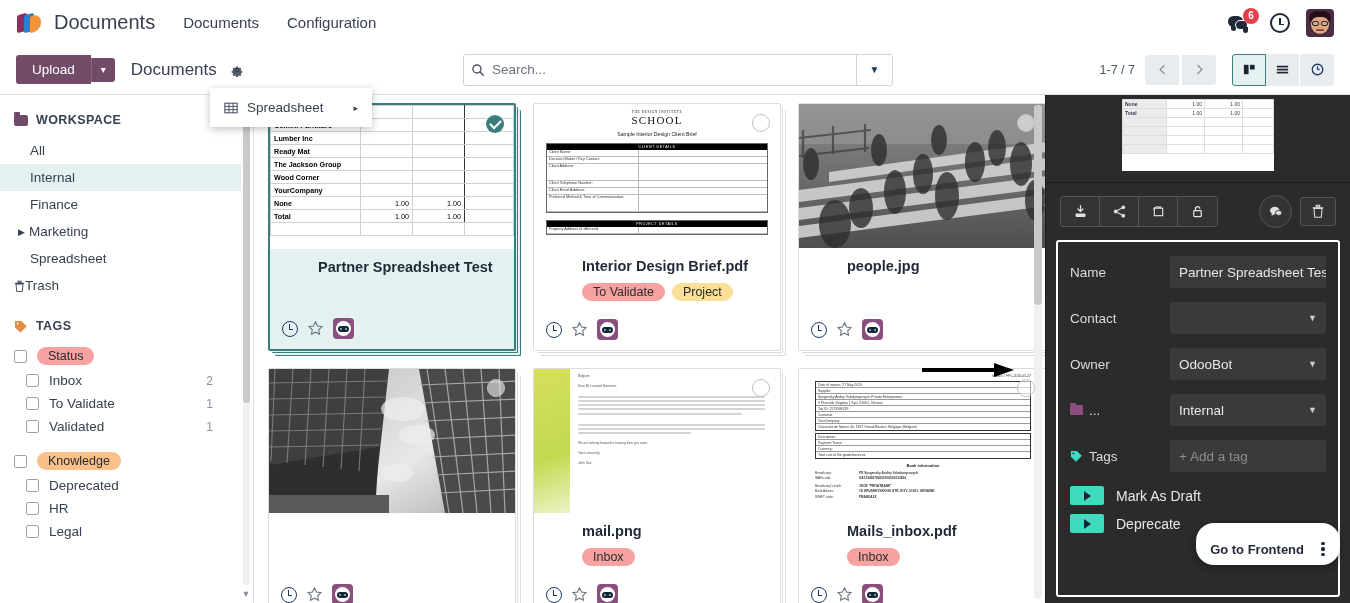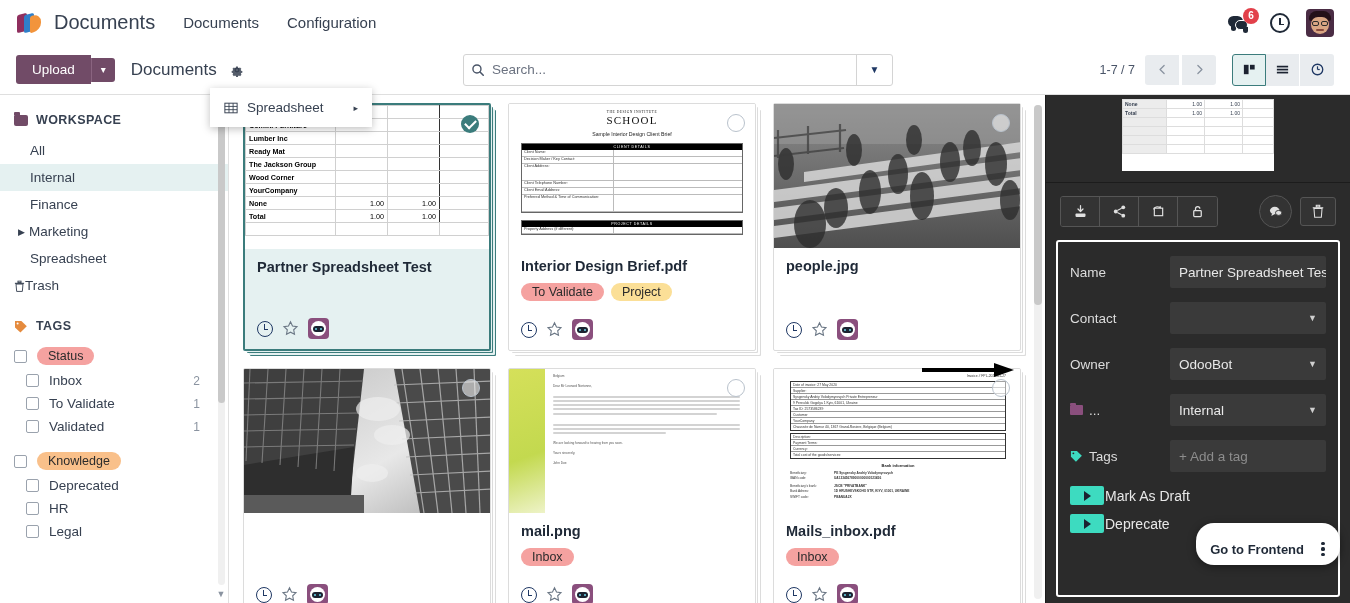--- a/index.html
+++ b/index.html
@@ -143,23 +143,23 @@
     white-space:nowrap;
   }
   .dd-grid-icon { width:14px; height:14px; flex:none; }
   .dd-arrow { margin-left:auto; color:#374151; font-size:9px; }
 
   
   .body-row { display:flex; height: 508px; }
 
   
   .sidebar {
-    width: 229px; flex:none; background:#fff;
+    width: 254px; flex:none; background:#fff;
     border-right:1px solid #e0e0e0;
-    padding: 14px 0 0 0;
+    padding: 14px 12px 0 0;
     position:relative; overflow:hidden;
   }
   .side-section {
     display:flex; align-items:center; gap:8px;
     padding: 4px 14px 4px 14px; margin-bottom:6px;
     font-size:12.5px; font-weight:bold; letter-spacing:.4px; color:#374151;
   }
   .folder-ic { width:14px; height:11px; background:#714b67; border-radius:1px 2px 2px 2px; position:relative; flex:none; }
   .folder-ic:before { content:''; position:absolute; left:0; top:-3px; width:6px; height:3px; background:#714b67; border-radius:1px 1px 0 0; }
   .tag-ic { width:14px; height:13px; flex:none; }
@@ -218,21 +218,21 @@
     background:#fff; border:1px solid #dcdcdc; border-radius:2px;
     position:relative; cursor:pointer;
     box-shadow: 2px 2px 0 -1px #fff, 3px 3px 0 -1px #dcdcdc, 5px 5px 0 -1px #fff, 6px 6px 0 -1px #dcdcdc;
     height: 248px; overflow:hidden;
   }
   .kcard.selected {
     border:2px solid #3b7c7c; background:#e5f1f1;
     box-shadow: 2px 2px 0 -1px #e5f1f1, 3px 3px 0 -1px #3b7c7c, 5px 5px 0 -1px #e5f1f1, 6px 6px 0 -1px #3b7c7c;
   }
   .kcard-thumb { height:144px; overflow:hidden; position:relative; background:#fff; }
-  .kcard-body { padding: 10px 4px 0 12px; }
+  .kcard-body { padding: 10px 4px 0 12px; margin-left: 36px; }
   .kcard-title { font-size:14.5px; font-weight:bold; color:#1f2937; white-space:nowrap; overflow:hidden; text-overflow:ellipsis; }
   .kcard-tags { display:flex; gap:7px; margin-top:9px; flex-wrap:wrap; }
   .ktag { padding:2px 11px; border-radius:10px; font-size:12.5px; color:#2b2b2b; }
   .ktag.rose { background:#f5a2a0; }
   .ktag.amber { background:#fbdf97; }
   .kcard-foot {
     position:absolute; left:12px; bottom:10px;
     display:flex; align-items:center; gap:9px;
   }
   .kf-clock { width:16px; height:16px; border:1.6px solid #1f3864; border-radius:50%; position:relative; cursor:pointer; }
@@ -363,21 +363,21 @@
     font-size:13.5px; color:#e8e8e8; cursor:pointer; overflow:hidden;
     white-space:nowrap;
   }
   .f-ctrl.placeholder { color:#8d8d8d; }
   .f-caret { margin-left:auto; font-size:9px; color:#cfcfcf; padding-left:6px; }
   .f-actions-head {
     display:flex; align-items:center; gap:7px; margin-top:24px; margin-bottom:8px;
     font-size:14px; color:#e8e8e8; cursor:pointer;
   }
   .tri { width:0;height:0;border-left:8px solid #3ddbc0;border-top:5.5px solid transparent;border-bottom:5.5px solid transparent; }
-  .act-row { display:flex; align-items:center; gap:1px; margin-bottom:9px; cursor:pointer; }
+  .act-row { display:flex; align-items:center; gap:12px; margin-bottom:9px; cursor:pointer; }
   .act-btn {
     width:34px; height:19px; background:#3ddbc0; border-radius:2px;
     display:flex; align-items:center; justify-content:center; flex:none;
   }
   .act-btn .pl { width:0;height:0;border-left:7px solid #1b2230;border-top:5px solid transparent;border-bottom:5px solid transparent; }
   .act-text { font-size:14px; color:#e8e8e8; white-space:nowrap; }
 
   .frontend-pill {
     position:absolute; right:10px; bottom:38px;
     display:flex; align-items:center; gap:2px;

